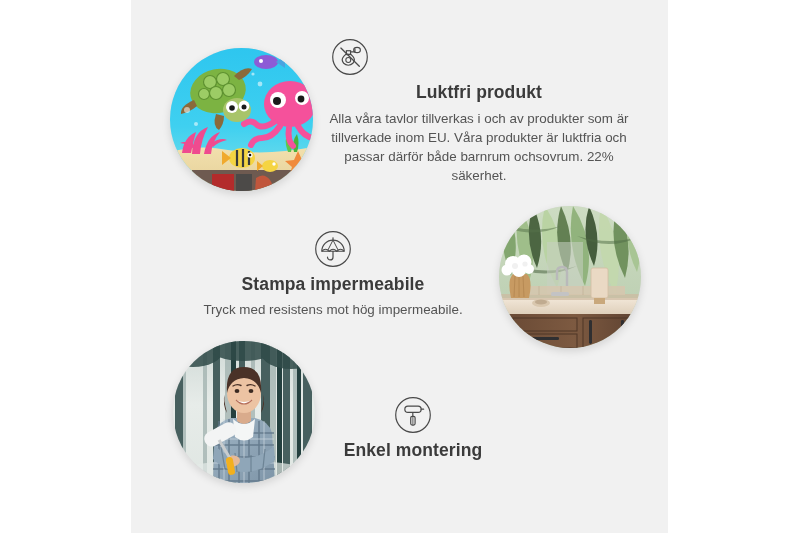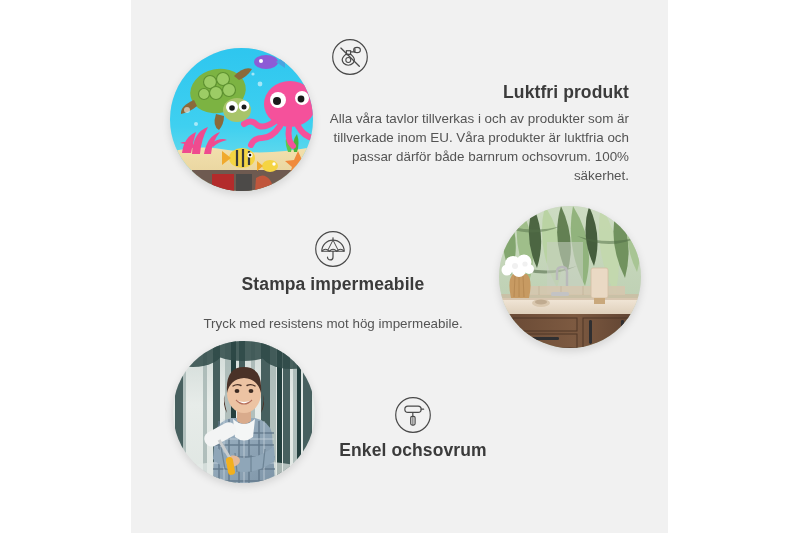--- a/index.html
+++ b/index.html
@@ -61,28 +61,28 @@
     line-height: 1.2;
   }
   .feat-body {
     font-size: 13.4px;
     color: #545454;
     line-height: 1.42;
     margin: 0;
   }
 
   
-  #feature-odourless { left: 329px; top: 38px; width: 300px; text-align: right; }
+  #feature-odourless { left: 329px; top: 38px; width: 300px; text-align: center; }
   #feature-odourless .icon-wrap { margin: 0 0 6px 2px; }
   #feature-odourless .feat-title { margin-bottom: 6px; }
 
   
   #feature-waterproof { left: 190px; top: 230px; width: 286px; text-align: center; }
   #feature-waterproof .icon-wrap { margin: 0 auto 6px auto; }
-  #feature-waterproof .feat-title { margin-bottom: 19px; }
+  #feature-waterproof .feat-title { margin-bottom: 5px; }
 
   
   #feature-mounting { left: 300px; top: 396px; width: 226px; text-align: center; }
   #feature-mounting .icon-wrap { margin: 0 auto 6px auto; }
   #feature-mounting .feat-title { margin-bottom: 4px; }
 </style>
 </head>
 <body>
 
 <div id="page">
@@ -407,21 +407,21 @@
         <path d="M20.6 14.6 l4.6 0 l0 -3.1" fill="none" stroke="#4a4a4a" stroke-width="1.25" stroke-linecap="round"></path>
 
         <ellipse cx="27.4" cy="12.6" rx="3.5" ry="2.8" fill="none" stroke="#4a4a4a" stroke-width="1.25"></ellipse>
 
         <circle cx="18.2" cy="23.2" r="2.6" fill="none" stroke="#4a4a4a" stroke-width="1.15"></circle>
 
         <line x1="10.4" y1="10.6" x2="29.8" y2="29.8" stroke="#4a4a4a" stroke-width="1.35" stroke-linecap="round"></line>
       </svg>
     </span>
     <h3 class="feat-title">Luktfri produkt</h3>
-    <p class="feat-body">Alla våra tavlor tillverkas i och av produkter som är tillverkade inom EU. Våra produkter är luktfria och passar därför både barnrum ochsovrum. 100% säkerhet.</p>
+    <p class="feat-body">Alla våra tavlor tillverkas i och av produkter som är tillverkade inom EU. Våra produkter är luktfria och passar därför både barnrum ochsovrum. 22% säkerhet.</p>
   </div>
 
   <div class="feature" id="feature-waterproof">
     <span class="icon-wrap" style="width:38px;">
       <svg width="38" height="38" viewBox="0 0 40 40" aria-hidden="true">
         <circle cx="20" cy="20" r="18.2" fill="none" stroke="#4a4a4a" stroke-width="1.25"></circle>
 
         <path d="M8.2 22.4 a11.8 11.8 0 0 1 23.6 0 z" fill="none" stroke="#4a4a4a" stroke-width="1.25" stroke-linejoin="round"></path>
 
         <path d="M8.2 22.4 q3.9 -4.2 7.9 0 q3.9 -4.2 7.9 0 q3.9 -4.2 7.8 0" fill="none" stroke="#4a4a4a" stroke-width="1.2" stroke-linejoin="round"></path>
@@ -447,16 +447,16 @@
 
         <rect x="11.4" y="10.6" width="17.2" height="6.6" rx="3.3" fill="none" stroke="#4a4a4a" stroke-width="1.25"></rect>
 
         <path d="M19.8 17.2 L19.8 21.4" fill="none" stroke="#4a4a4a" stroke-width="1.25"></path>
         <path d="M28.6 13.9 l2.6 0" fill="none" stroke="#4a4a4a" stroke-width="1.25" stroke-linecap="round"></path>
 
         <rect x="17.6" y="21.4" width="4.6" height="9.2" rx="1.6" fill="none" stroke="#4a4a4a" stroke-width="1.25"></rect>
         <line x1="19.9" y1="21.6" x2="19.9" y2="30.4" stroke="#4a4a4a" stroke-width="0.95"></line>
       </svg>
     </span>
-    <h3 class="feat-title">Enkel ochsovrum</h3>
+    <h3 class="feat-title">Enkel montering</h3>
   </div>
 
 </div>
 
 </body></html>

